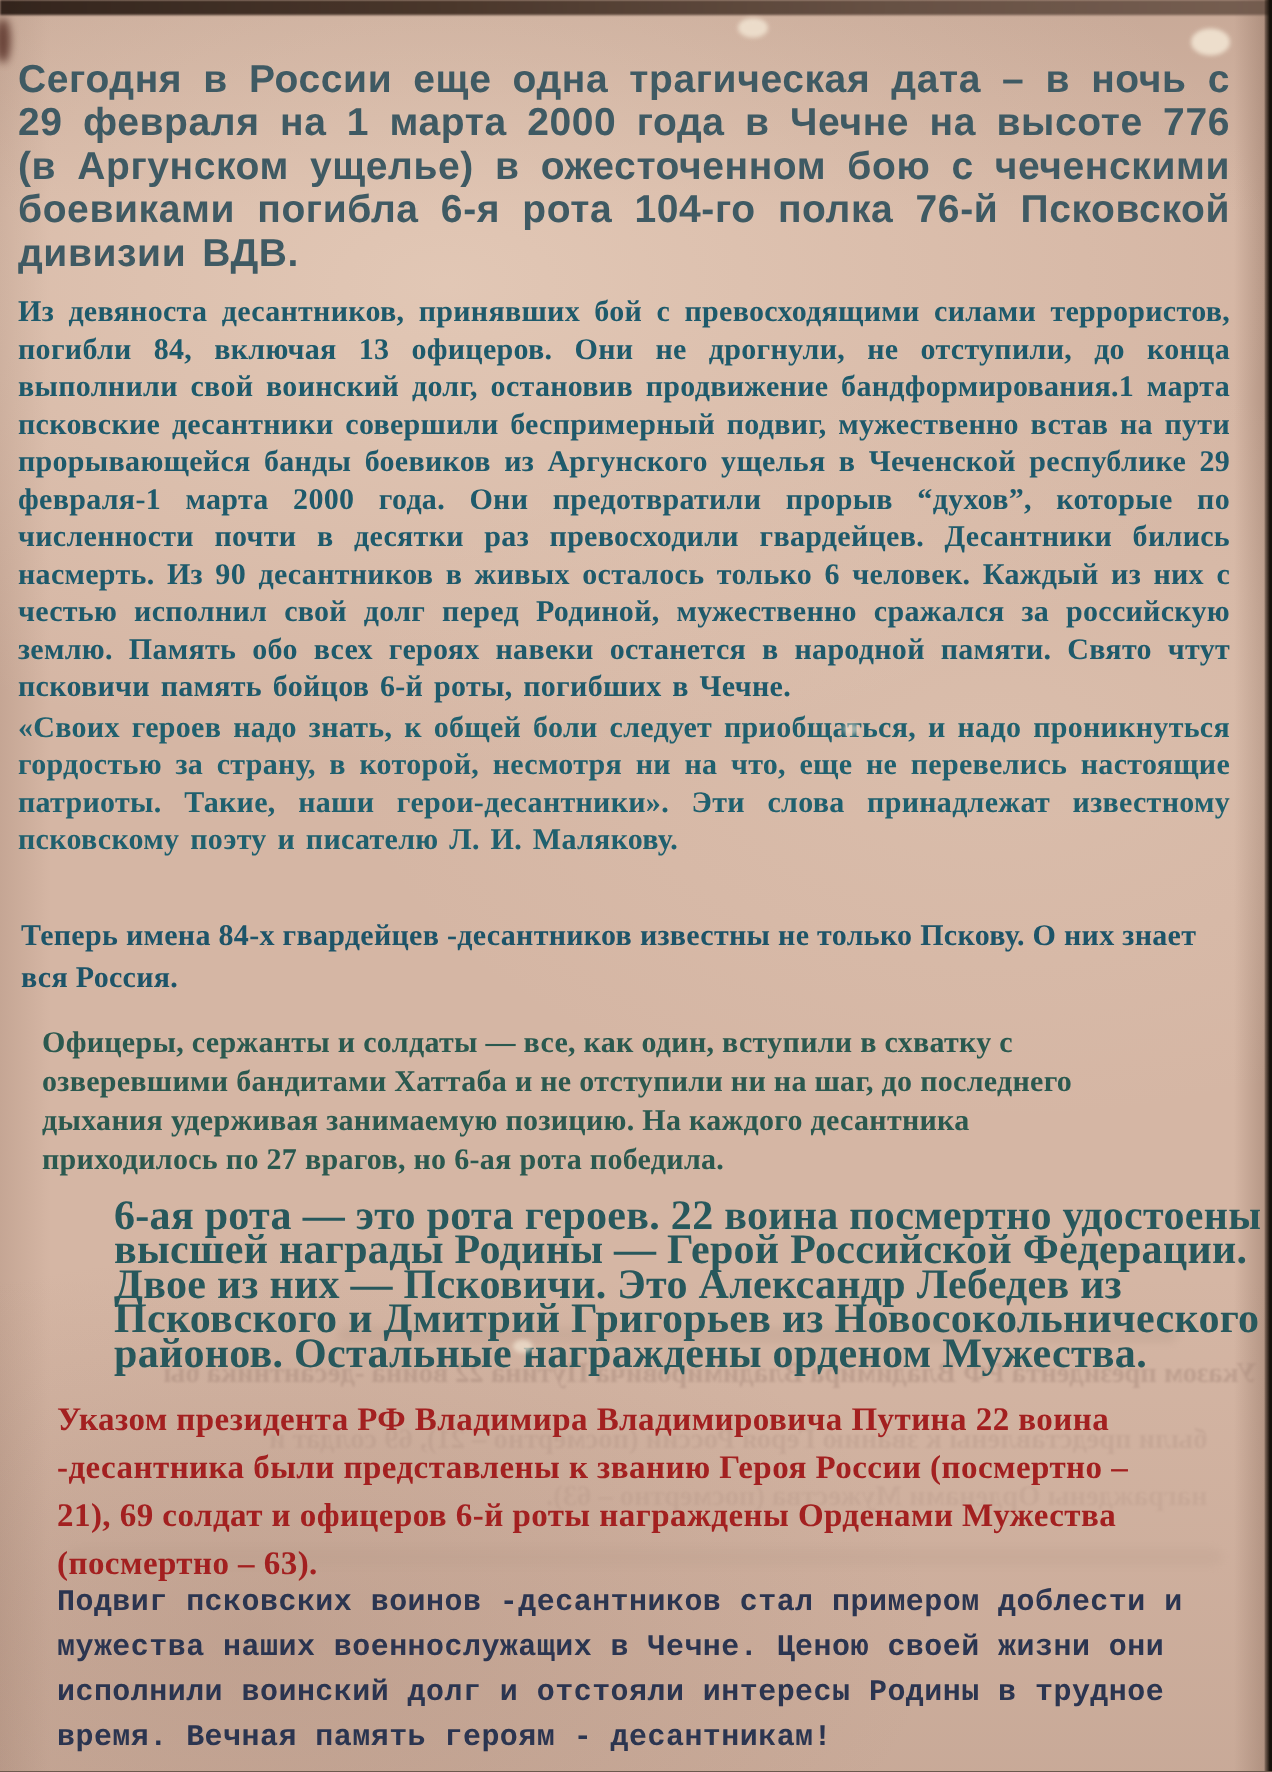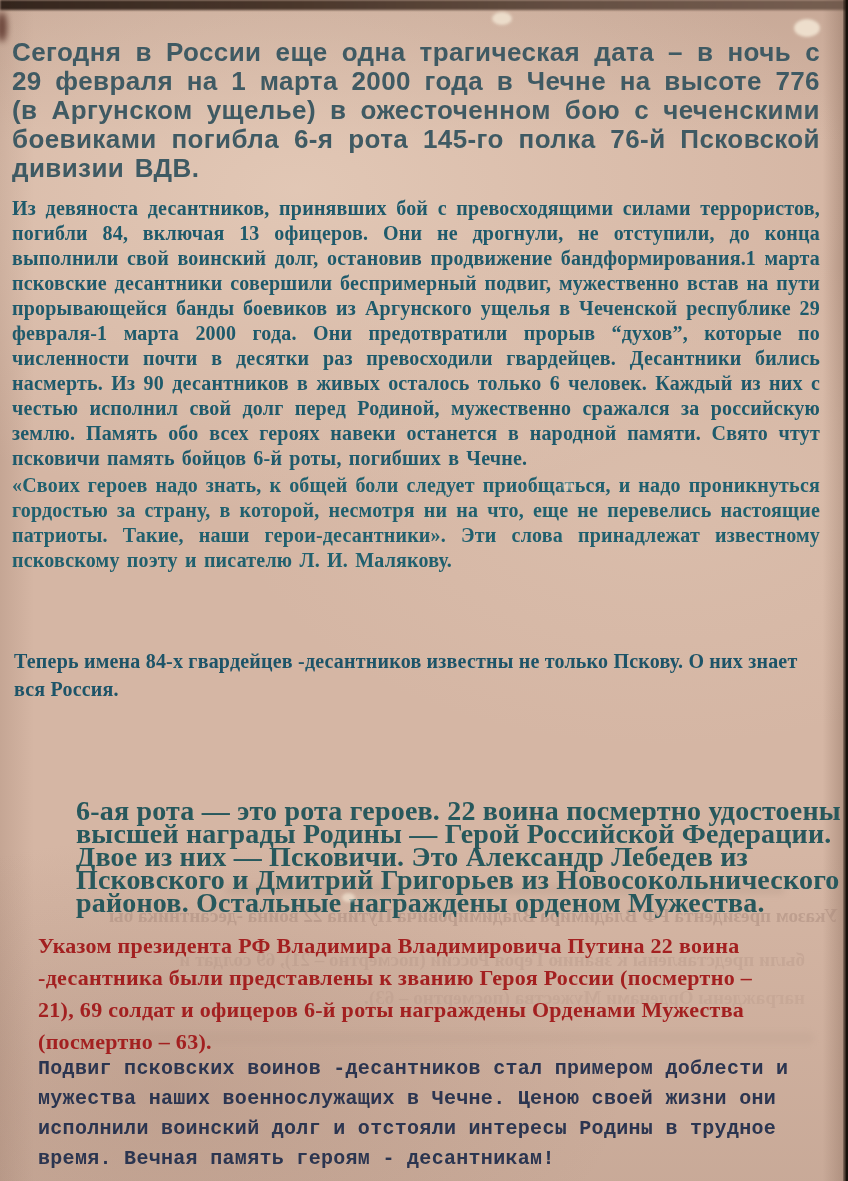--- a/index.html
+++ b/index.html
@@ -39,21 +39,21 @@
   .smudge.m2{left:45px;top:1032px;width:770px;height:12px;opacity:.16;}
   .para{position:absolute;font-weight:bold;filter:blur(.3px);white-space:normal;}
   .p1{
     left:12px;top:38px;width:808px;
     font-family:"Liberation Sans",sans-serif;
     font-size:26px;line-height:29px;color:#3f5a63;
     text-align:justify;word-spacing:3px;letter-spacing:.4px;
   }
   .p2{left:12px;top:196px;width:808px;font-size:20px;line-height:25px;color:#1e5a6b;text-align:justify;word-spacing:2px;letter-spacing:.2px;}
   .p3{left:12px;top:473px;width:808px;font-size:20px;line-height:25px;color:#20606e;text-align:justify;word-spacing:2px;letter-spacing:.2px;}
-  .p4{left:14px;top:610px;width:792px;font-size:20px;line-height:28px;color:#1d5468;letter-spacing:.2px;margin-top:37px;}
+  .p4{left:14px;top:610px;width:792px;font-size:20px;line-height:28px;color:#1d5468;letter-spacing:.2px;}
   .p5{left:28px;top:682px;width:712px;font-size:20px;line-height:26px;color:#2b594f;letter-spacing:.2px;}
   .p6{left:33px;top:799px;width:784px;font-size:28px;line-height:23px;color:#27585c;letter-spacing:.2px;margin-left:43px;}
   .p7{left:38px;top:930px;width:744px;font-size:22px;line-height:32px;color:#a32020;letter-spacing:.3px;}
   .p8{left:38px;top:1054px;width:772px;font-size:20px;line-height:30px;color:#2b3550;letter-spacing:.3px;font-family:Liberation Mono, monospace;}
   .ghost{
     position:absolute;font-weight:bold;color:#a8897b;
     transform:scaleX(-1);filter:blur(.6px);
     font-size:19px;line-height:20px;white-space:nowrap;overflow:hidden;
   }
   .g1{left:90px;top:906px;width:748px;opacity:.48;}
@@ -65,24 +65,25 @@
 
 <div class="page">
 
   <div class="smudge m1"></div>
   <div class="smudge m2"></div>
 
   <div class="ghost g1">Указом президента РФ Владимира Владимировича Путина 22 воина -десантника бы</div>
   <div class="ghost g2">были представлены к званию Героя России (посмертно – 21), 69 солдат и</div>
   <div class="ghost g3">награждены Орденами Мужества (посмертно – 63).</div>
 
-  <div class="para p1">Сегодня в России еще одна трагическая дата – в ночь с 29 февраля на 1 марта 2000 года в Чечне на высоте 776 (в Аргунском ущелье) в ожесточенном бою с чеченскими боевиками погибла 6-я рота 145-го полка 76-й Псковской дивизии ВДВ.</div>
+  <div class="para p1">Сегодня в России еще одна трагическая дата – в ночь с 29 февраля на 1 марта 2000 года в Чечне на высоте 776 (в Аргунском ущелье) в ожесточенном бою с чеченскими боевиками погибла 6-я рота 104-го полка 76-й Псковской дивизии ВДВ.</div>
   <div class="para p2">Из девяноста десантников, принявших бой с превосходящими силами террористов, погибли 84, включая 13 офицеров. Они не дрогнули, не отступили, до конца выполнили свой воинский долг, остановив продвижение бандформирования.1 марта псковские десантники совершили беспримерный подвиг, мужественно встав на пути прорывающейся банды боевиков из Аргунского ущелья в Чеченской республике 29 февраля-1 марта 2000 года. Они предотвратили прорыв “духов”, которые по численности почти в десятки раз превосходили гвардейцев. Десантники бились насмерть. Из 90 десантников в живых осталось только 6 человек. Каждый из них с честью исполнил свой долг перед Родиной, мужественно сражался за российскую землю. Память обо всех героях навеки останется в народной памяти. Свято чтут псковичи память бойцов 6-й роты, погибших в Чечне.</div>
   <div class="para p3">«Своих героев надо знать, к общей боли следует приобщаться, и надо проникнуться гордостью за страну, в которой, несмотря ни на что, еще не перевелись настоящие патриоты. Такие, наши герои-десантники». Эти слова принадлежат известному псковскому поэту и писателю Л. И. Малякову.</div>
   <div class="para p4">Теперь имена 84-х гвардейцев -десантников известны не только Пскову. О них знает вся Россия.</div>
+  <div class="para p5">Офицеры, сержанты и солдаты — все, как один, вступили в схватку с озверевшими бандитами Хаттаба и не отступили ни на шаг, до последнего дыхания удерживая занимаемую позицию. На каждого десантника приходилось по 27 врагов, но 6-ая рота победила.</div>
   <div class="para p6">6-ая рота — это рота героев. 22 воина посмертно удостоены высшей награды Родины — Герой Российской Федерации. Двое из них — Псковичи. Это Александр Лебедев из Псковского и Дмитрий Григорьев из Новосокольнического районов. Остальные награждены орденом Мужества.</div>
   <div class="para p7">Указом президента РФ Владимира Владимировича Путина 22 воина -десантника были представлены к званию Героя России (посмертно – 21), 69 солдат и офицеров 6-й роты награждены Орденами Мужества (посмертно – 63).</div>
   <div class="para p8">Подвиг псковских воинов -десантников стал примером доблести и мужества наших военнослужащих в Чечне. Ценою своей жизни они исполнили воинский долг и отстояли интересы Родины в трудное время. Вечная память героям - десантникам!</div>
 
   <div class="edge-top"></div>
   <div class="edge-right"></div>
   <div class="corner-notch"></div>
   <div class="speck s1"></div>
   <div class="speck s2"></div>
   <div class="speck s3"></div>

